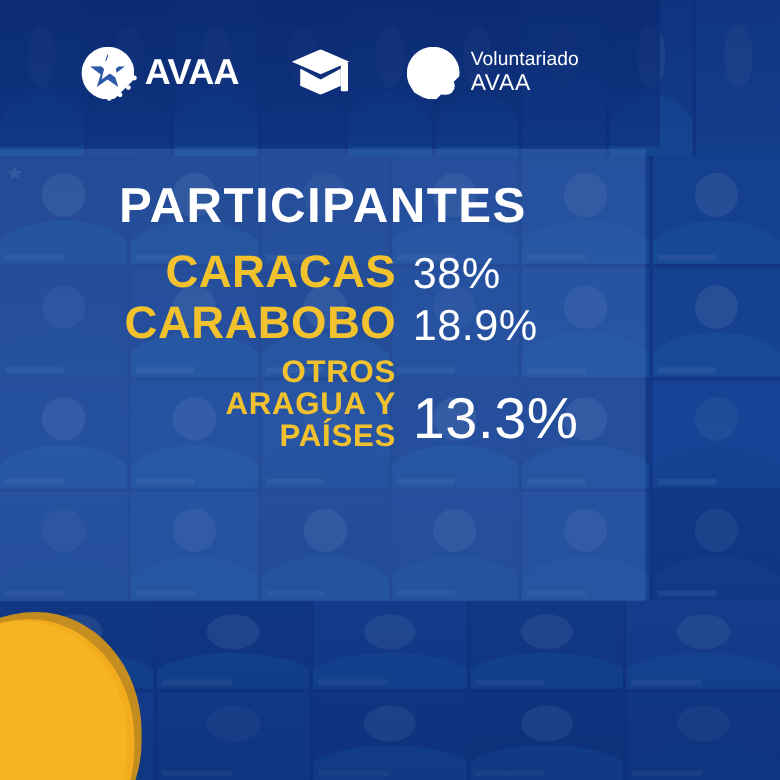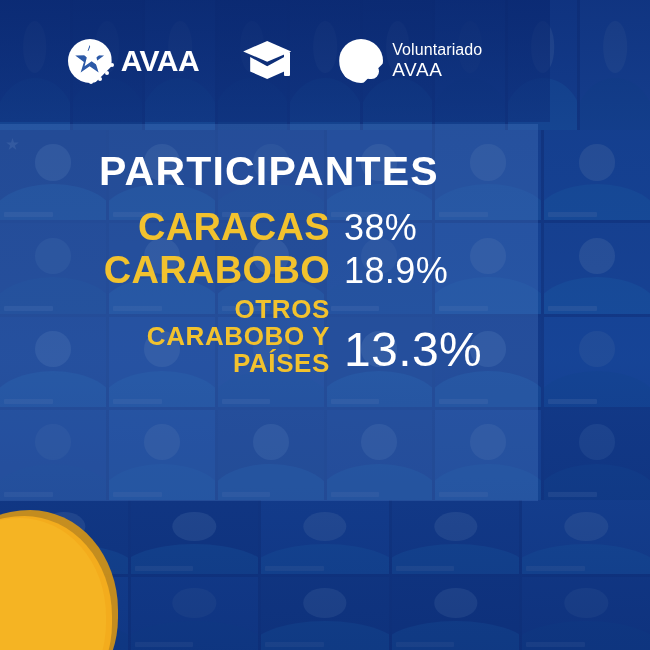--- a/index.html
+++ b/index.html
@@ -567,21 +567,21 @@
 
       <div class="stat-row">
         <span class="stat-label">CARABOBO</span>
         <span class="stat-value">18.9%</span>
       </div>
 
 
       <div class="stat-row row-other">
         <span class="stat-label">
           <span>OTROS</span><br>
-          <span>CARABOBO Y</span><br>
+          <span>ARAGUA Y</span><br>
           <span>PAÍSES</span>
         </span>
         <span class="stat-value">13.3%</span>
       </div>
 
     </div>
   </div>
 
   <div class="blob"></div>
   <div class="blob-inner"></div>

